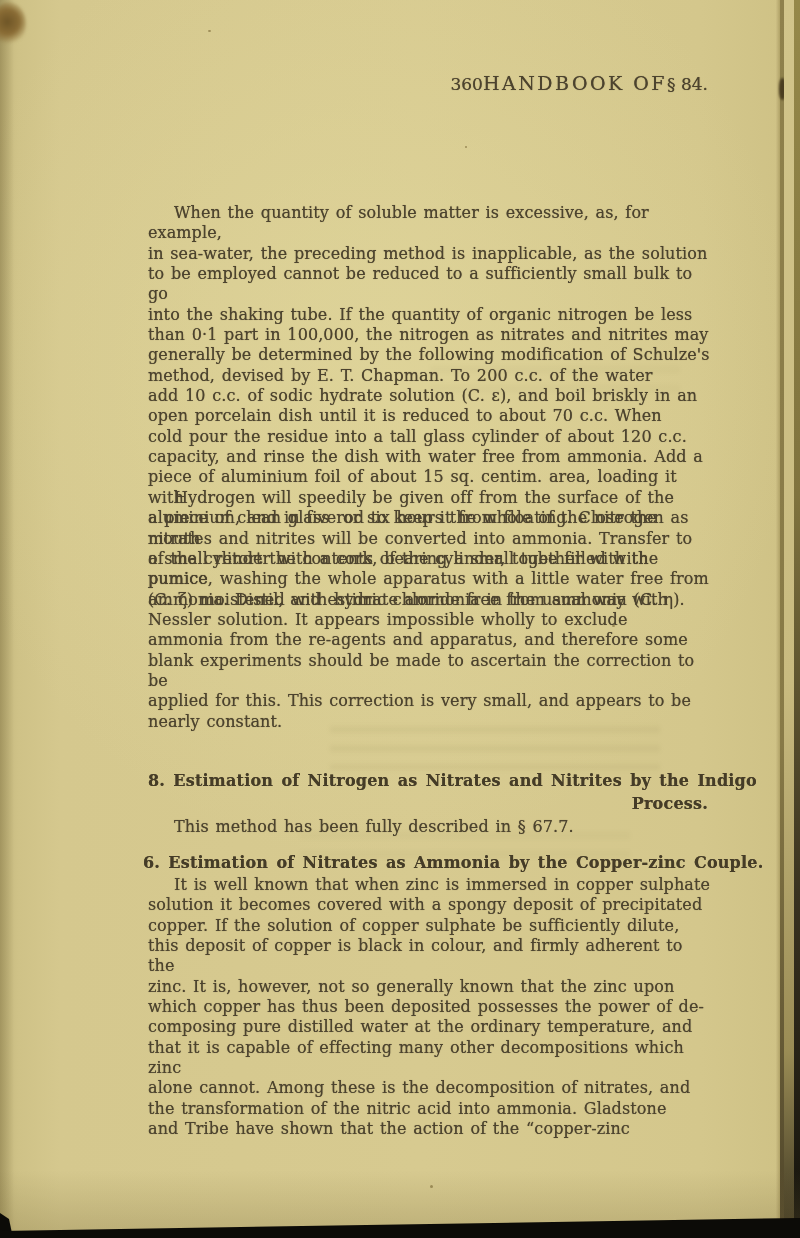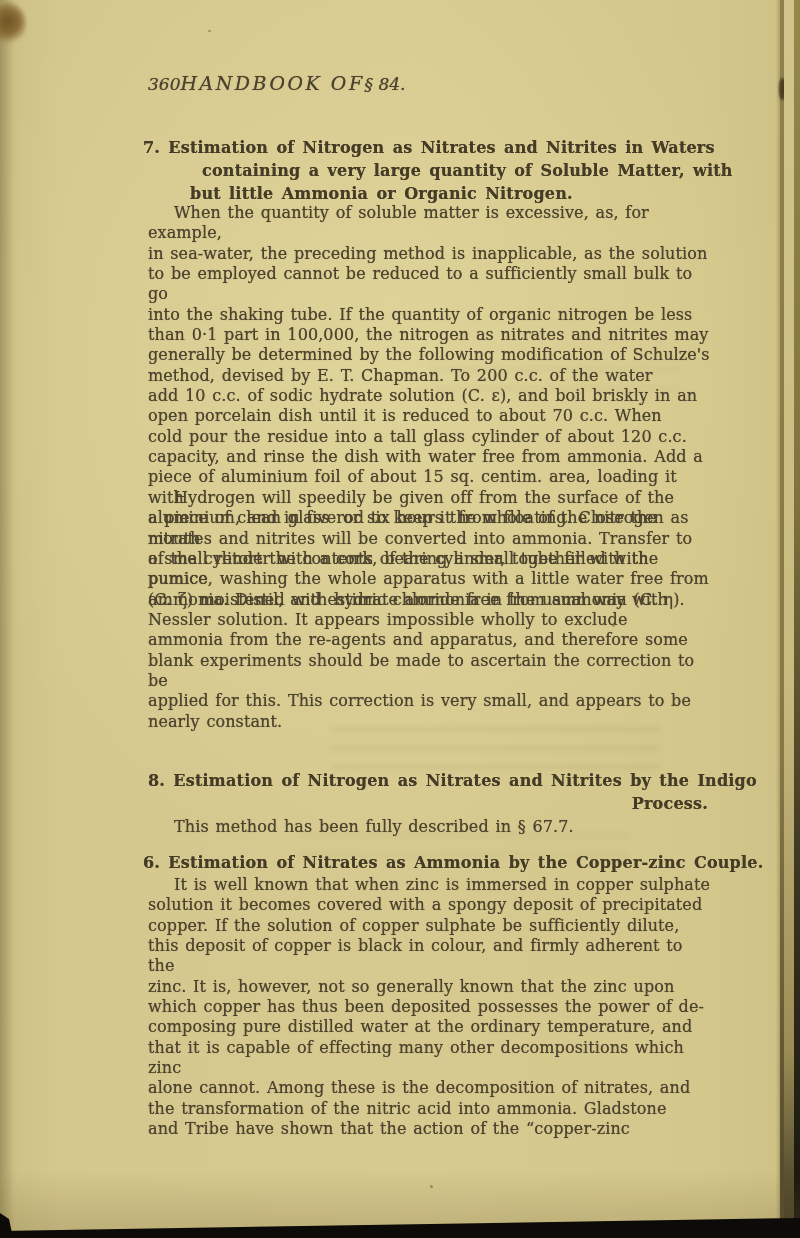--- a/index.html
+++ b/index.html
@@ -39,22 +39,22 @@
   .bottom-black{position:absolute;left:0;top:1210px;width:800px;height:28px;background:#0c0b07;
     clip-path:polygon(0 21px,180px 18px,430px 14px,800px 8px,800px 28px,0 28px);}
   .corner-wedge{position:absolute;left:0;top:1205px;width:16px;height:33px;background:#0c0b07;
     clip-path:polygon(0 8px,9px 14px,13px 33px,0 33px);}
   
   .ghost{position:absolute;filter:blur(2px);opacity:.55;
     background:repeating-linear-gradient(180deg,rgba(122,112,66,.14) 0 7px,rgba(122,112,66,0) 7px 19px);}
   
   .ink{color:#4c432e;}
   .header-row{position:absolute;left:148px;top:72px;width:560px;display:flex;
-    justify-content:flex-start;align-items:baseline;font-size:17px;
-    text-shadow:0 0 .7px rgba(76,67,46,.8);font-style:italic;}
+    justify-content:flex-end;align-items:baseline;font-size:17px;
+    text-shadow:0 0 .7px rgba(76,67,46,.8);}
   .running-title{letter-spacing:2.5px;font-size:19px;}
   .heading{position:absolute;font-weight:700;color:#453c27;font-size:16px;line-height:23px;
     word-spacing:2.5px;letter-spacing:.2px;text-shadow:0 0 .6px rgba(69,60,39,.75);}
   .heading div{white-space:nowrap;}
   .para{position:absolute;left:148px;width:566px;font-size:16px;line-height:20.35px;
     white-space:pre-line;word-spacing:1.5px;letter-spacing:.1px;
     text-shadow:0 0 .7px rgba(76,67,46,.75);}
   .indent{text-indent:26px;}
   .centered{text-align:right;}
 </style>
@@ -72,25 +72,20 @@
   <div class="ghost" style="left:330px;top:726px;width:330px;height:44px;"></div>
   <div class="ghost" style="left:430px;top:366px;width:250px;height:30px;opacity:.3;"></div>
   <div class="ghost" style="left:300px;top:832px;width:330px;height:36px;opacity:.35;"></div>
 
   <div class="header-row ink">
     <span>360</span>
     <span class="running-title">HANDBOOK OF</span>
     <span>§ 84.</span>
   </div>
 
-  <div class="heading" style="left:143px;top:136px;">
-    <div>7. Estimation of Nitrogen as Nitrates and Nitrites in Waters</div>
-    <div style="margin-left:59px;">containing a very large quantity of Soluble Matter, with</div>
-    <div style="margin-left:47px;">but little Ammonia or Organic Nitrogen.</div>
-  </div>
 
   <div class="para ink indent" style="top:203px;">When the quantity of soluble matter is excessive, as, for example,
 in sea-water, the preceding method is inapplicable, as the solution
 to be employed cannot be reduced to a sufficiently small bulk to go
 into the shaking tube.  If the quantity of organic nitrogen be less
 than 0·1 part in 100,000, the nitrogen as nitrates and nitrites may
 generally be determined by the following modification of Schulze's
 method, devised by E. T. Chapman.  To 200 c.c. of the water
 add 10 c.c. of sodic hydrate solution (C. ε), and boil briskly in an
 open porcelain dish until it is reduced to about 70 c.c.  When

